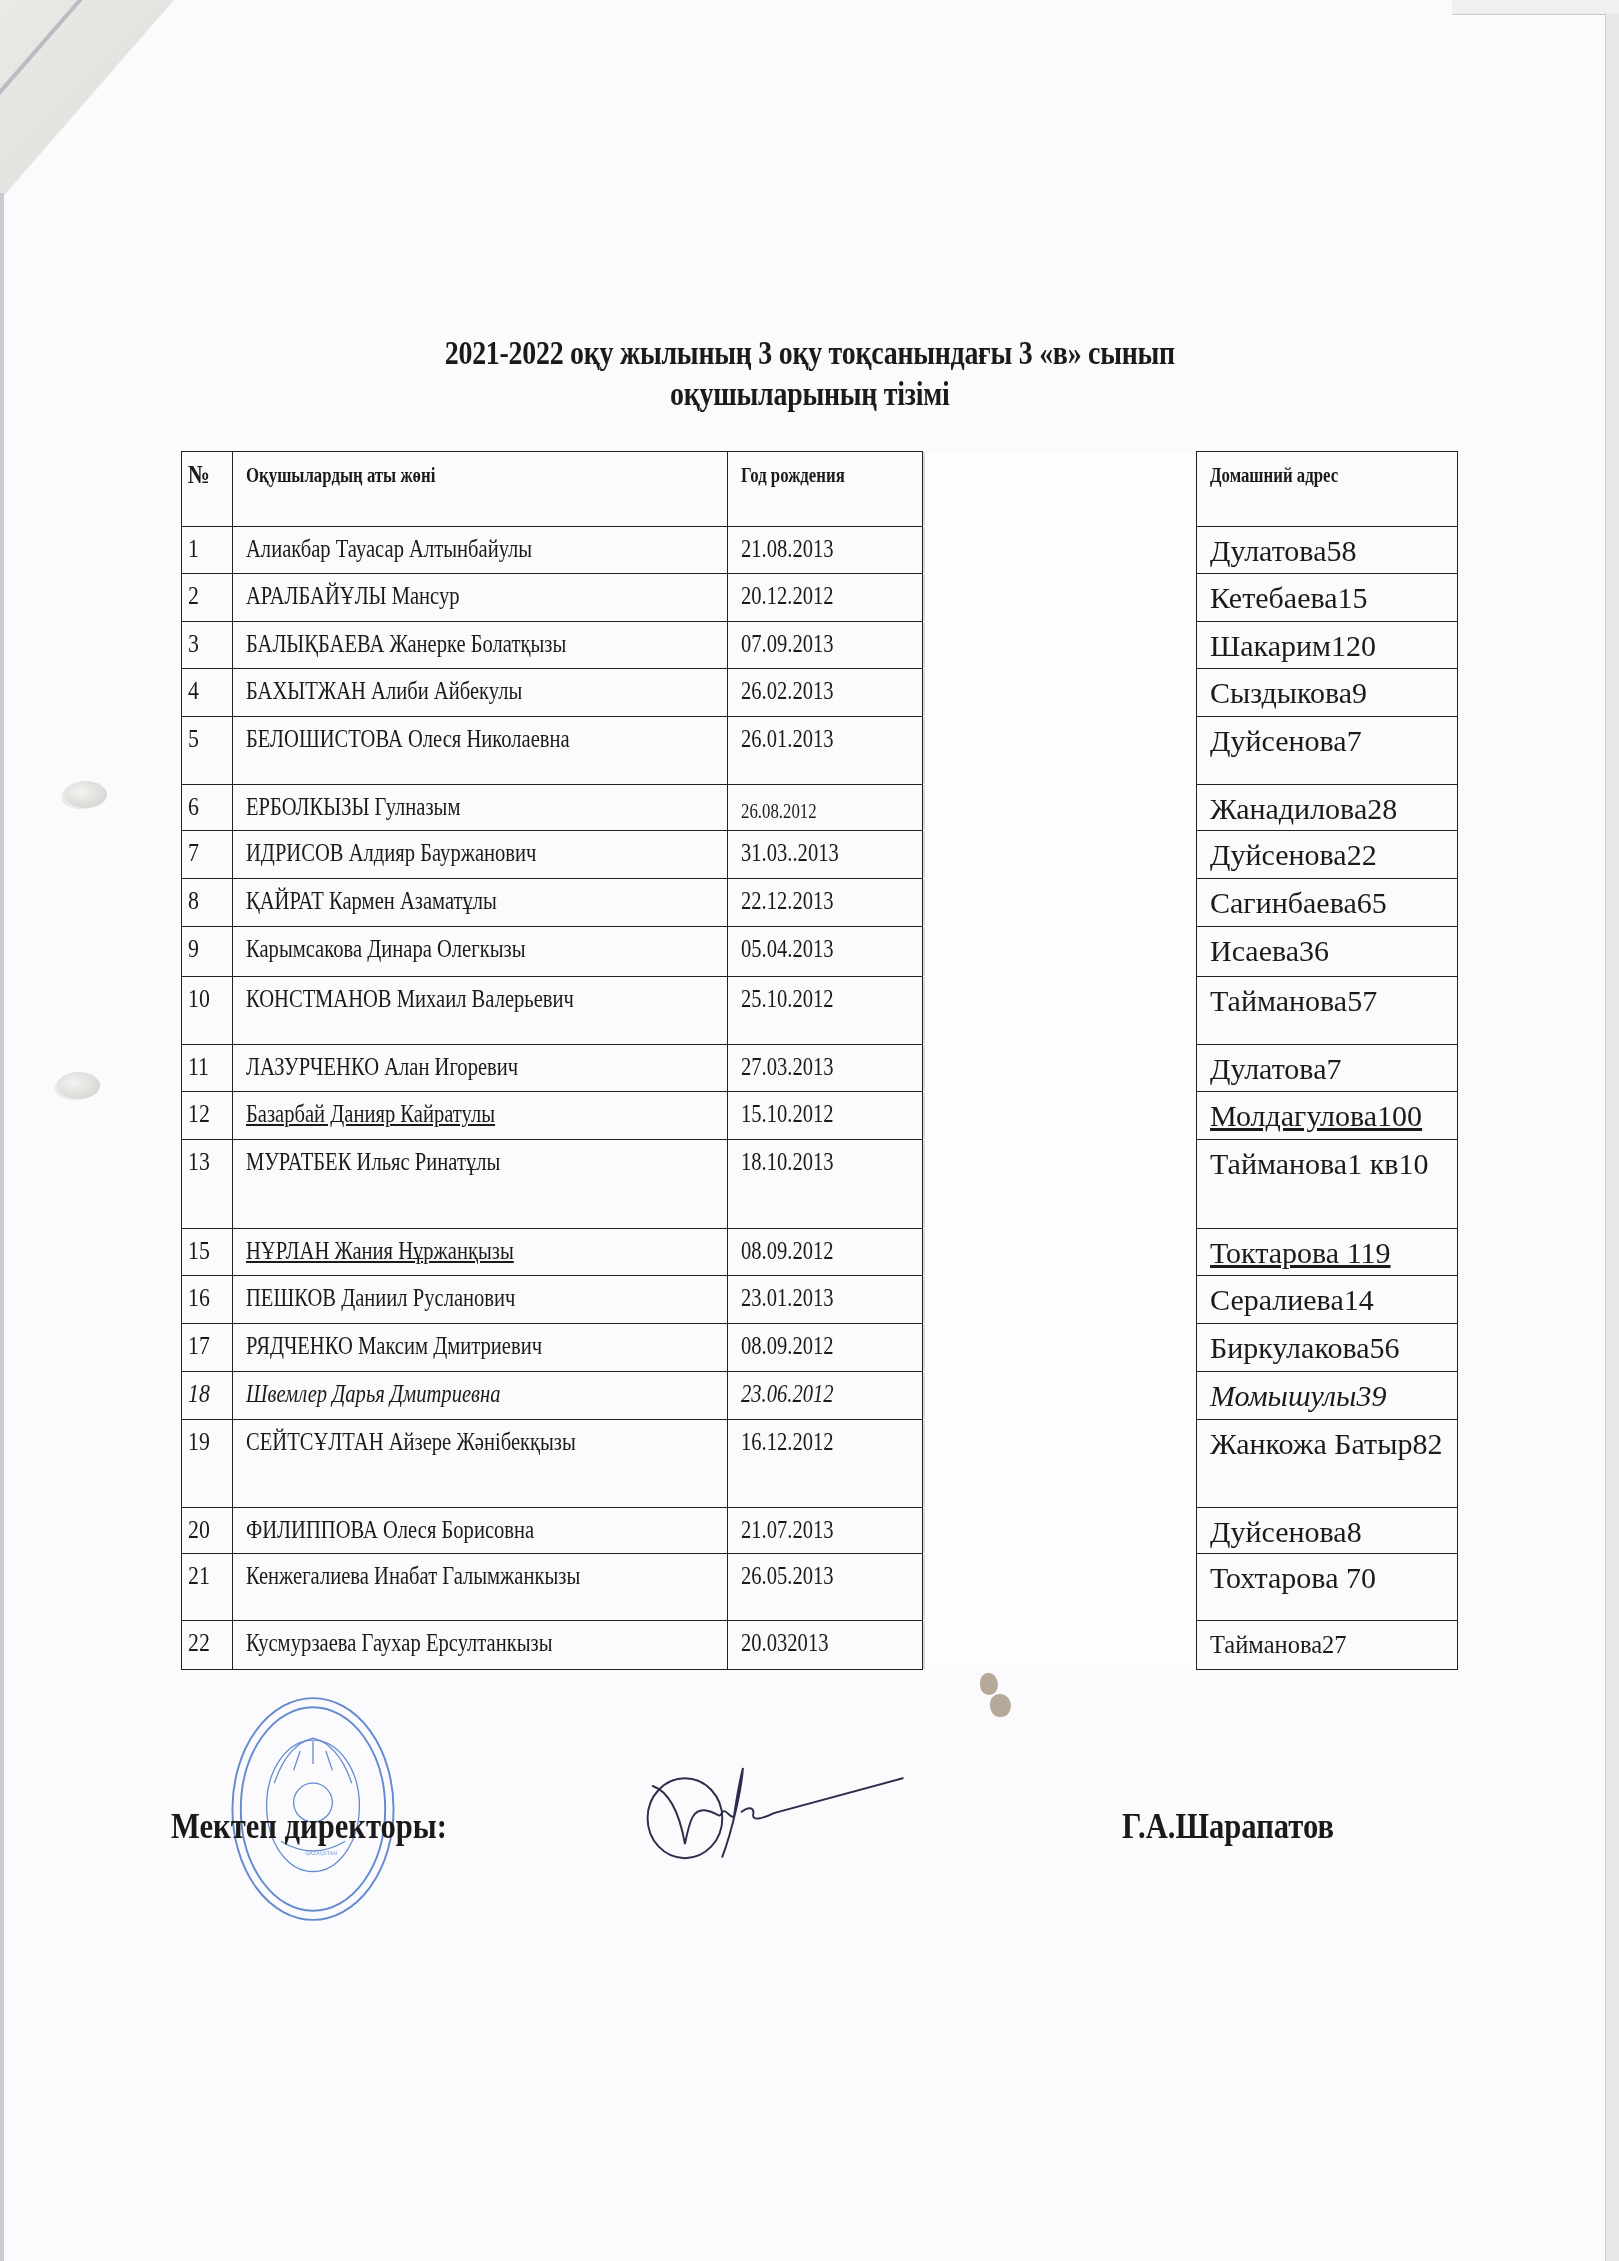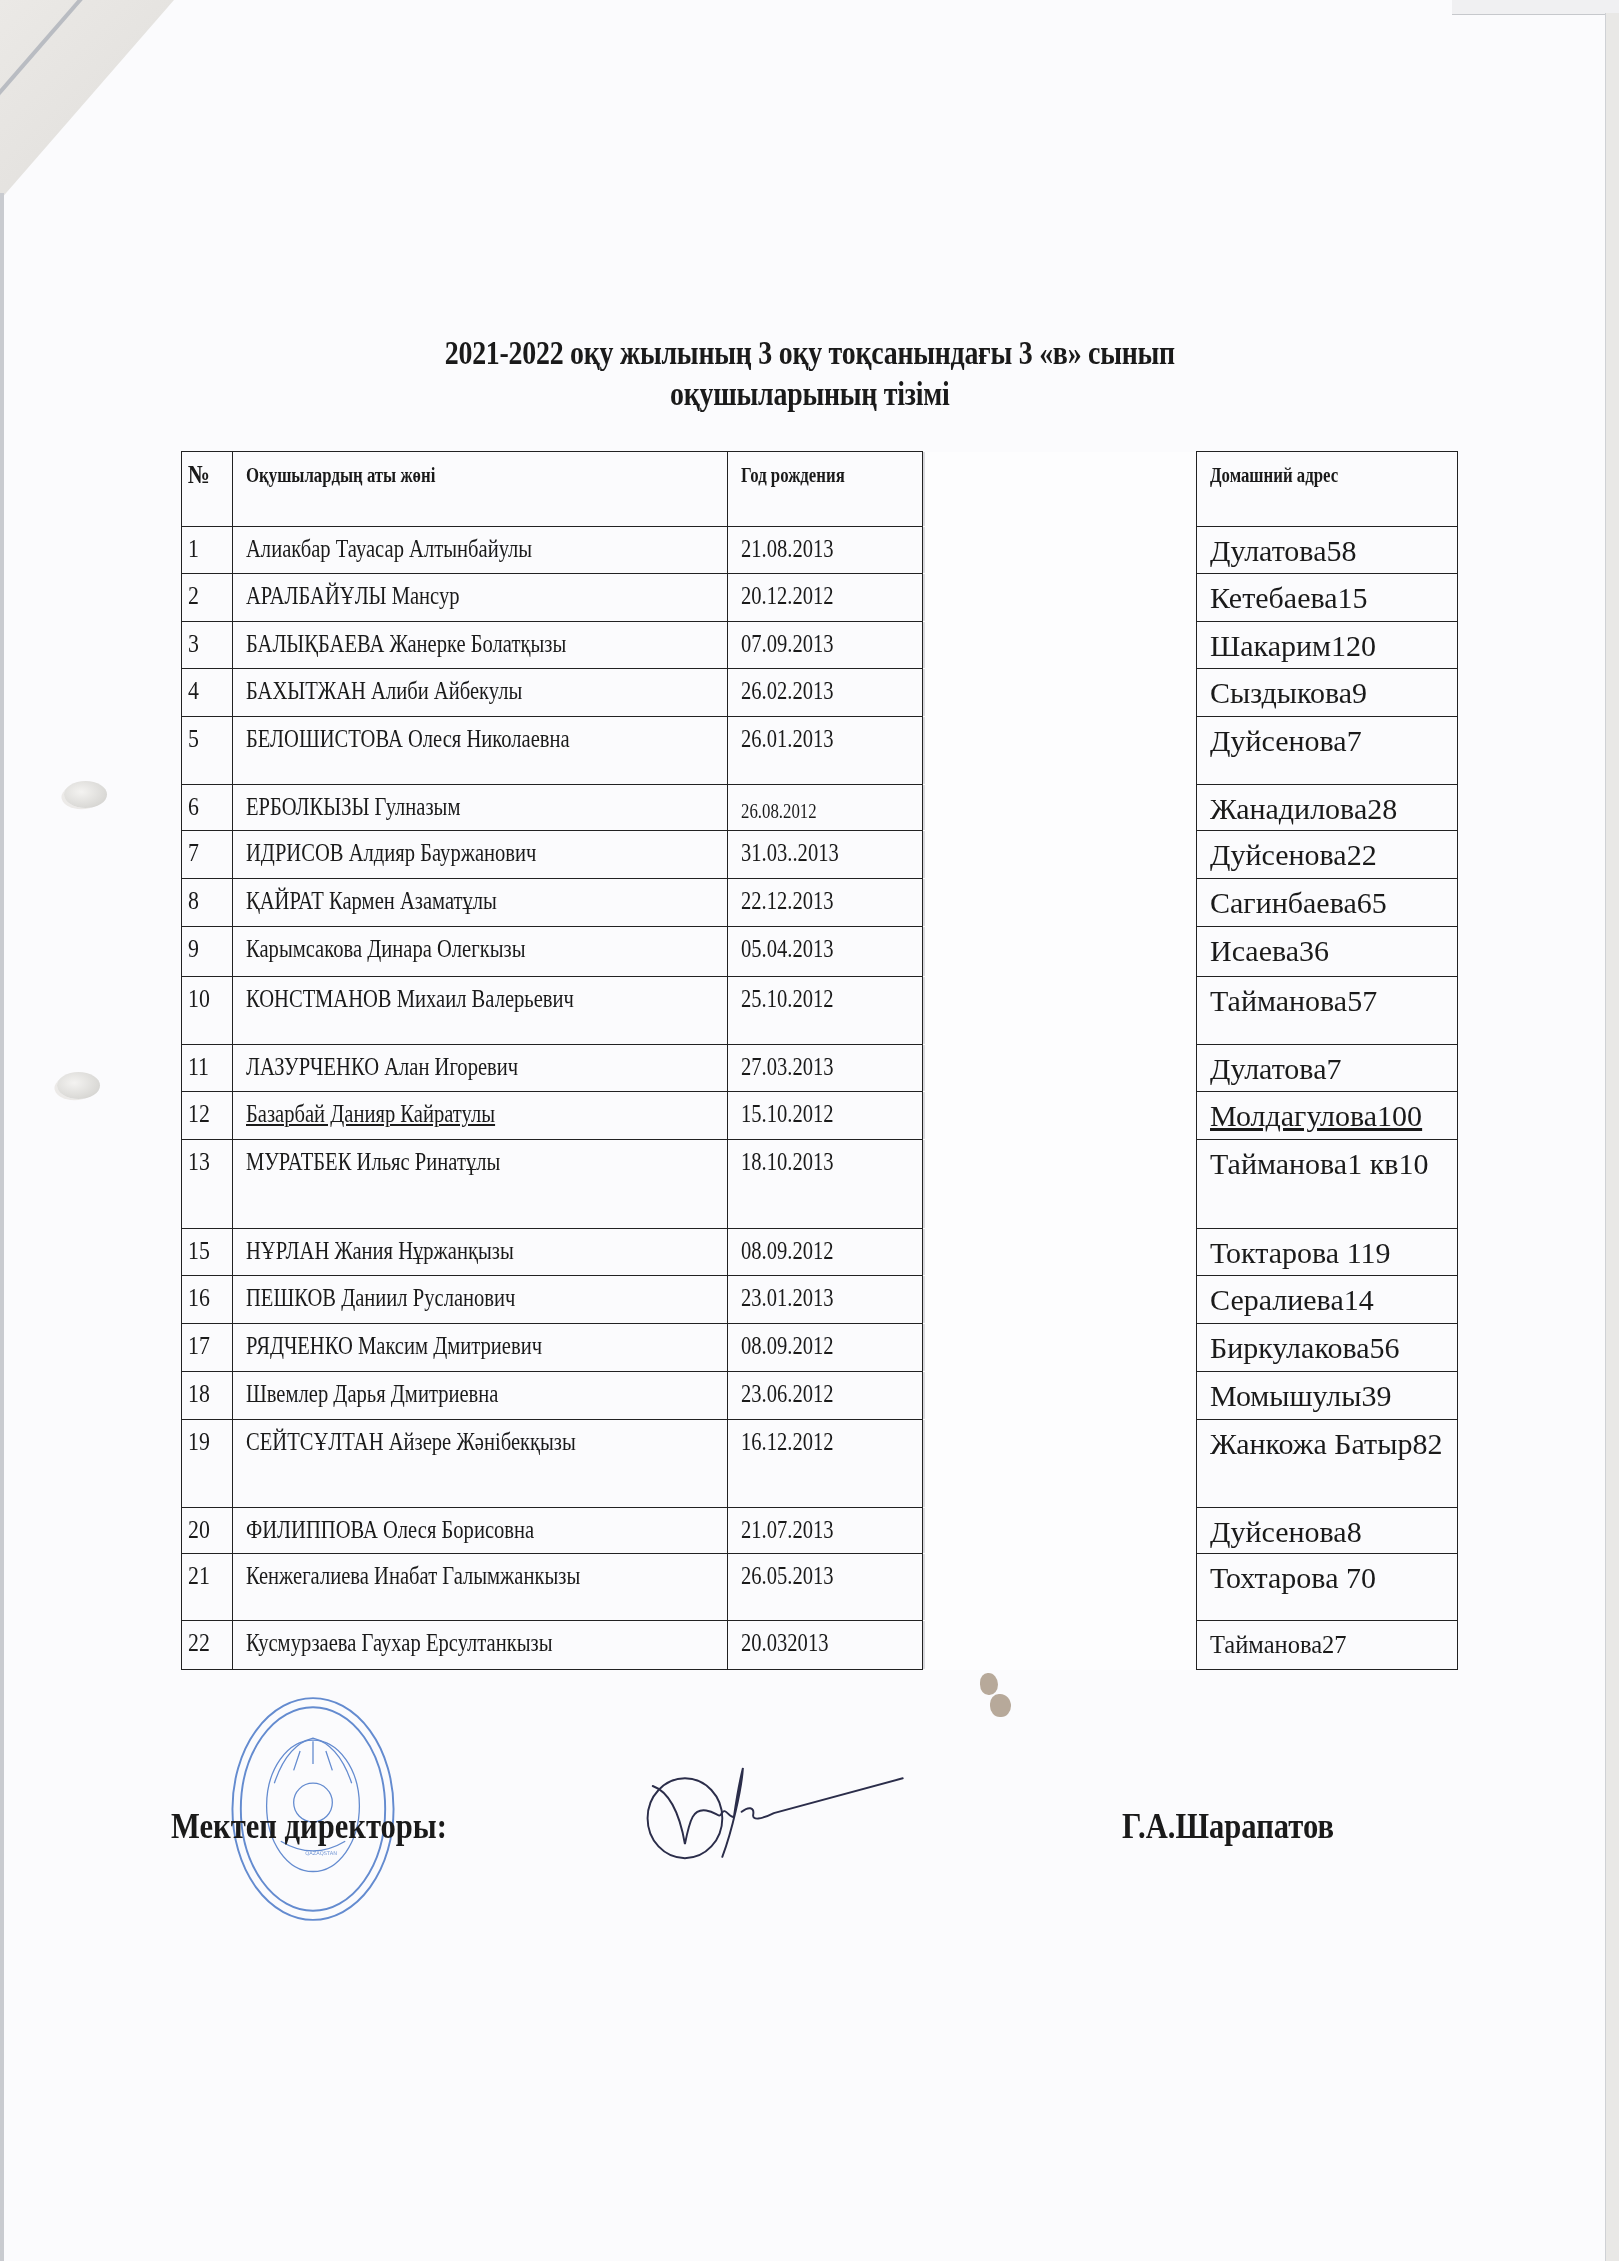--- a/index.html
+++ b/index.html
@@ -234,21 +234,21 @@
     <td class="num"><span class="cond">13</span></td>
     <td>
           <span class="cond-wrap">МУРАТБЕК Ильяс Ринатұлы</span>
         </td>
     <td class="date"><span class="cond">18.10.2013</span></td>
     <td class="redacted"></td>
     <td class="addr"><span>Тайманова1 кв10</span></td>
   </tr>
 
 
-  <tr style="height: 47px;">
+  <tr style="height: 47px; text-decoration: underline;">
     <td class="num"><span class="cond">15</span></td>
     <td>
           <span class="cond-wrap">НҰРЛАН Жания Нұржанқызы</span>
         </td>
     <td class="date"><span class="cond">08.09.2012</span></td>
     <td class="redacted"></td>
     <td class="addr"><span>Токтарова 119</span></td>
   </tr>
 
   <tr style="height: 48px;">
@@ -264,21 +264,21 @@
   <tr style="height: 48px;">
     <td class="num"><span class="cond">17</span></td>
     <td>
           <span class="cond-wrap">РЯДЧЕНКО Максим Дмитриевич</span>
         </td>
     <td class="date"><span class="cond">08.09.2012</span></td>
     <td class="redacted"></td>
     <td class="addr"><span>Биркулакова56</span></td>
   </tr>
 
-  <tr style="height: 48px;">
+  <tr style="height: 48px; font-style: italic;">
     <td class="num"><span class="cond">18</span></td>
     <td>
           <span class="cond-wrap">Швемлер Дарья Дмитриевна</span>
         </td>
     <td class="date"><span class="cond">23.06.2012</span></td>
     <td class="redacted"></td>
     <td class="addr"><span>Момышулы39</span></td>
   </tr>
 
   <tr style="height: 88px;">

